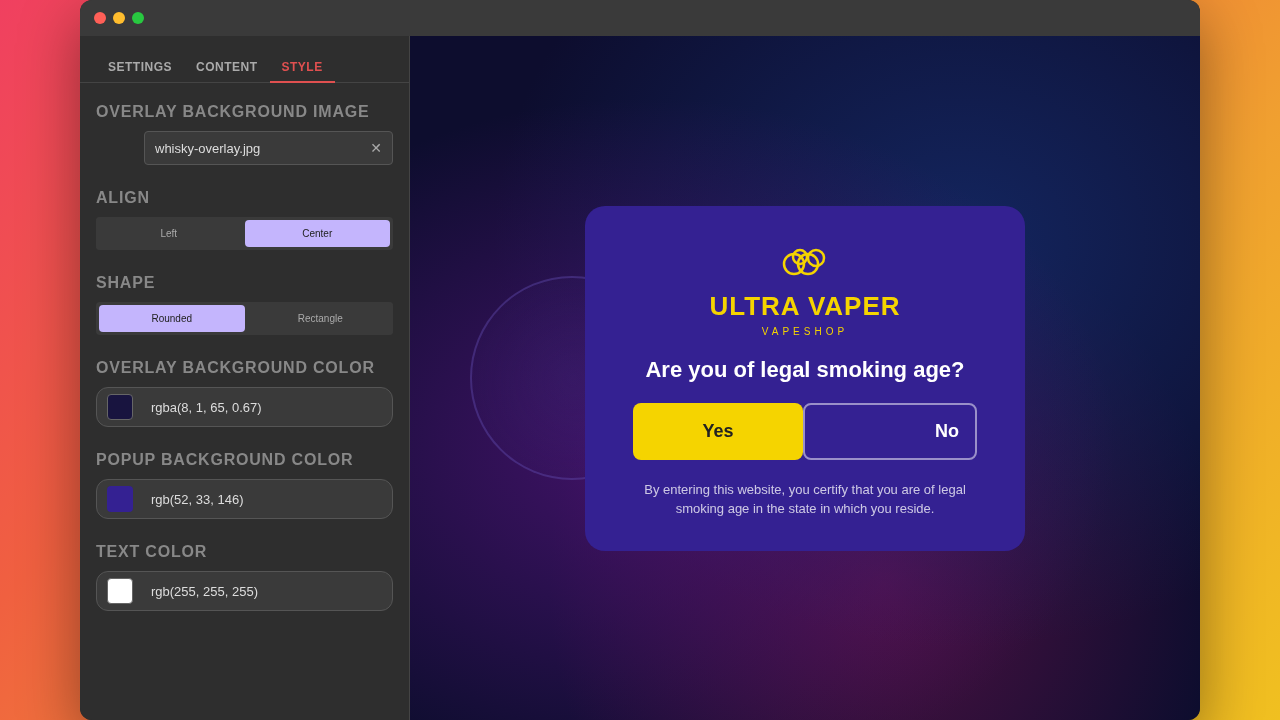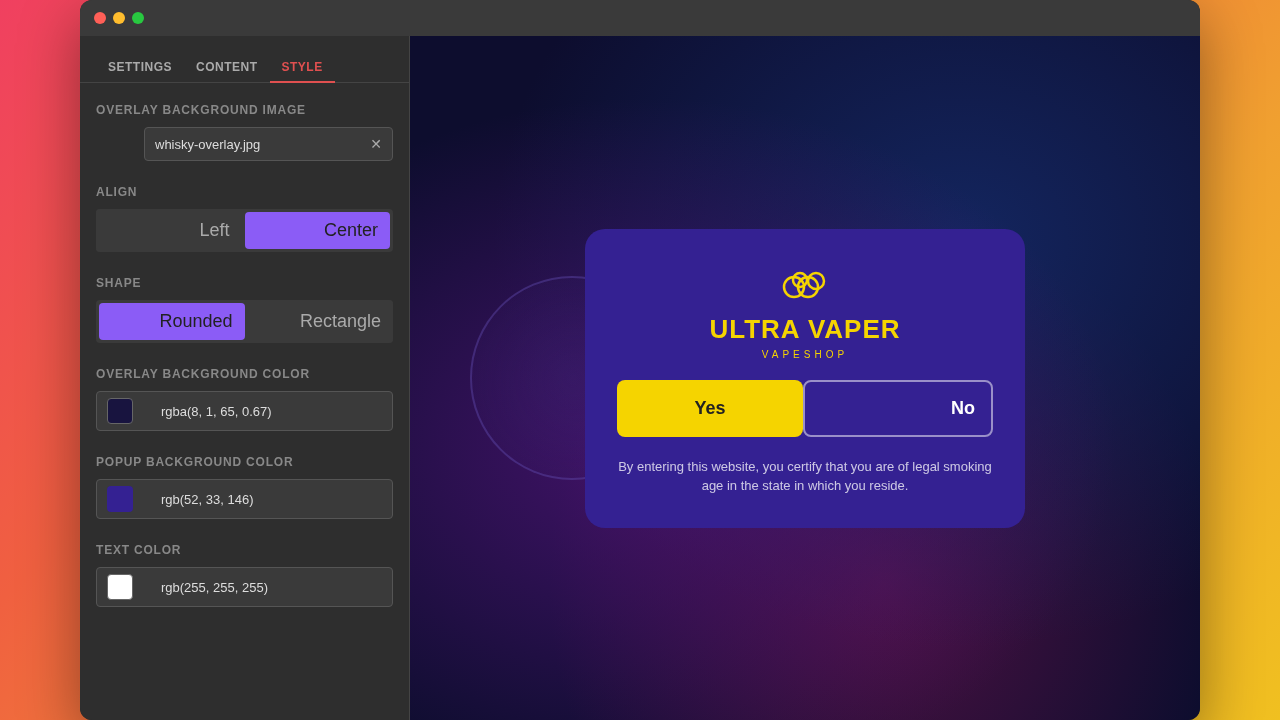--- a/index.html
+++ b/index.html
@@ -83,21 +83,21 @@
       height: 2px;
       background: #e05050;
     }
     .panel-content {
       padding: 20px 16px;
     }
     .field-section {
       margin-bottom: 24px;
     }
     .field-label {
-      font-size: 12px;
+      font-size: 16px;
       font-weight: 600;
       color: #888;
       letter-spacing: 0.8px;
       margin-bottom: 10px;
       text-transform: uppercase;
     }
     .file-input {
       display: flex;
       align-items: center;
       background: #3a3a3a;
@@ -117,42 +117,42 @@
     }
     .toggle-group {
       display: flex;
       background: #3a3a3a;
       border-radius: 4px;
       overflow: hidden;
     }
     .toggle-btn {
       flex: 1;
       padding: 8px 12px;
-      font-size: 18px;
+      font-size: 10px;
       color: #aaa;
       background: #3a3a3a;
       border: none;
       cursor: pointer;
-      text-align: right;
+      text-align: center;
     }
     .toggle-btn.active {
-      background: #8b5cf6;
+      background: #c4b5fd;
       color: #222;
       font-weight: 500;
       border-radius: 4px;
       margin: 3px;
     }
     .color-input {
       display: flex;
       align-items: center;
       background: #3a3a3a;
       border: 1px solid #555;
-      border-radius: 4px;
+      border-radius: 12px;
       padding: 6px 10px;
-      gap: 28px;
+      gap: 18px;
     }
     .color-swatch {
       width: 26px;
       height: 26px;
       border-radius: 4px;
       flex-shrink: 0;
     }
     .color-value {
       font-size: 13px;
       color: #ddd;
@@ -185,21 +185,21 @@
       width: 200px;
       height: 200px;
       border-radius: 50%;
       border: 2px solid rgba(100, 80, 180, 0.4);
       background: radial-gradient(circle, rgba(60, 40, 120, 0.3), transparent);
     }
     .popup-card {
       width: 440px;
       background: rgb(52, 33, 146);
       border-radius: 20px;
-      padding: 36px 32px 32px;
+      padding: 36px 48px 32px;
       display: flex;
       flex-direction: column;
       align-items: center;
       gap: 20px;
       position: relative;
       z-index: 10;
     }
     .brand-logo {
       display: flex;
       flex-direction: column;
@@ -352,20 +352,21 @@
                 <circle cx="14" cy="22" r="10" stroke="#f5d400" stroke-width="2.5" fill="none"></circle>
                 <circle cx="28" cy="22" r="10" stroke="#f5d400" stroke-width="2.5" fill="none"></circle>
                 <circle cx="36" cy="16" r="8" stroke="#f5d400" stroke-width="2.5" fill="none"></circle>
                 <circle cx="20" cy="15" r="7" stroke="#f5d400" stroke-width="2.5" fill="none"></circle>
               </svg>
             </div>
             <div class="brand-name">ULTRA VAPER</div>
             <div class="brand-sub">VAPESHOP</div>
           </div>
 
+          <div class="popup-question">Are you of legal smoking age?</div>
 
           <div class="popup-buttons">
             <button class="btn-yes">Yes</button>
             <button class="btn-no">No</button>
           </div>
 
           <div class="popup-disclaimer">By entering this website, you certify that you are of legal smoking age in the state in which you reside.</div>
         </div>
       </div>
     </div>

